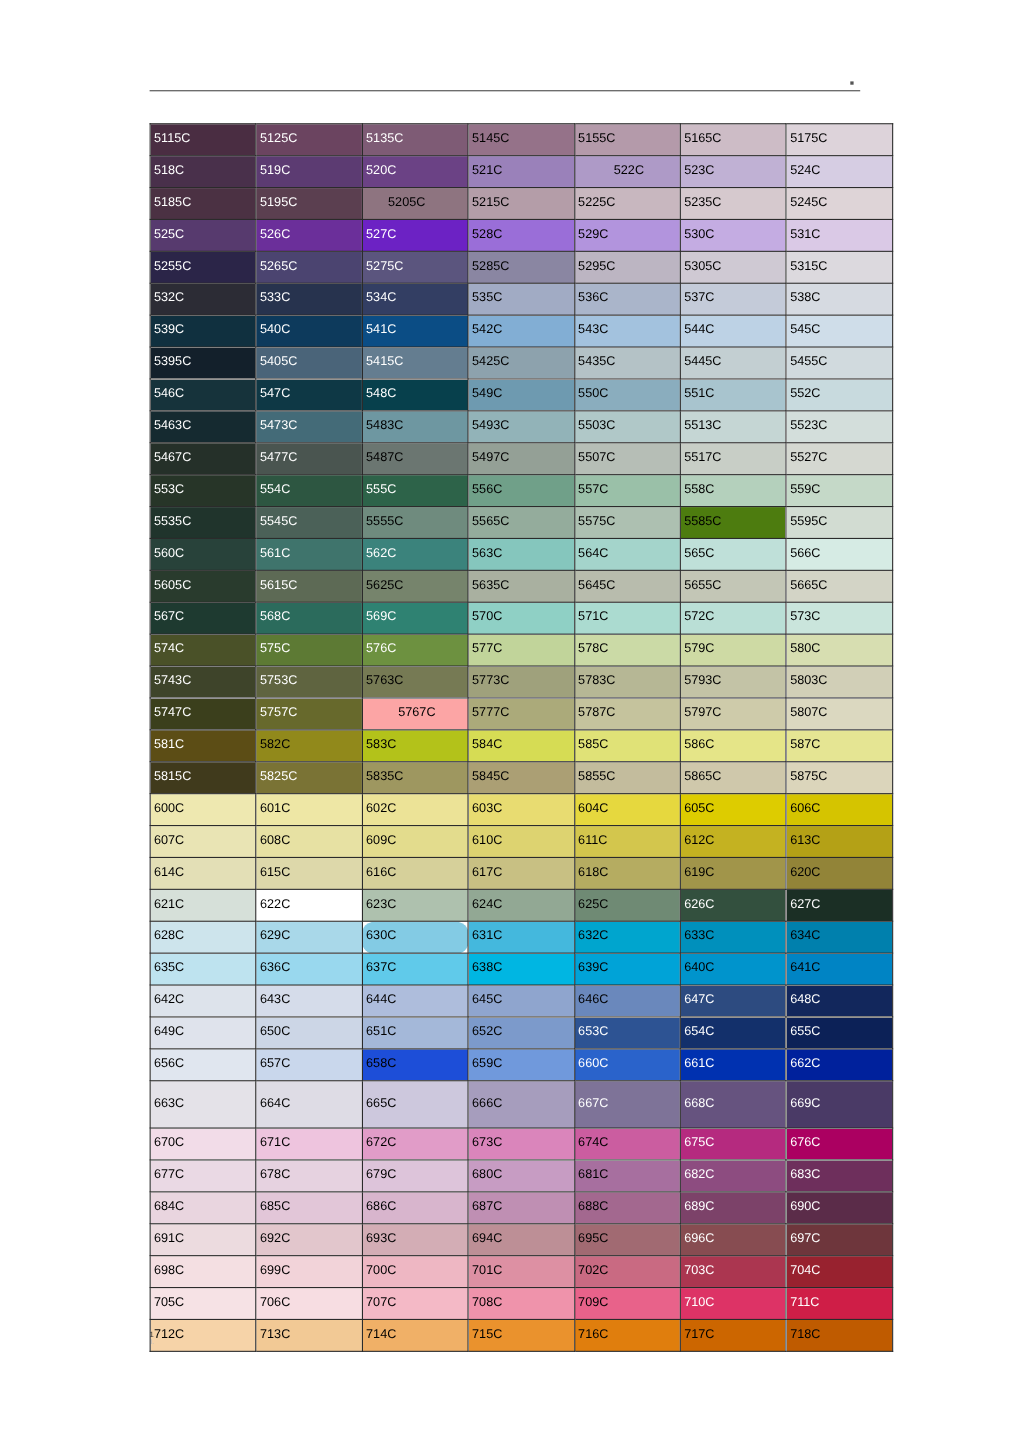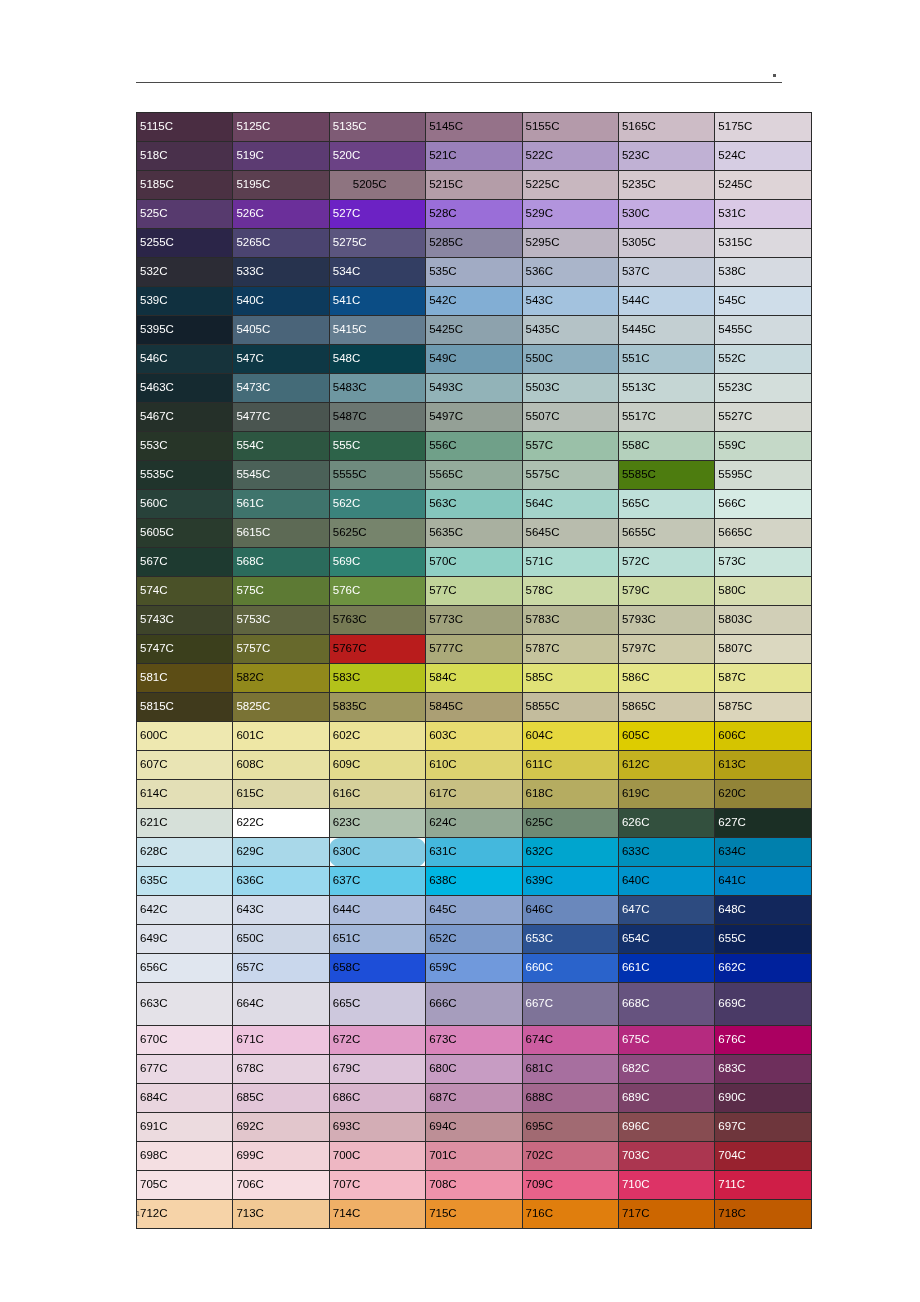--- a/index.html
+++ b/index.html
@@ -126,21 +126,21 @@
           </td>
           <td style="background-color: rgb(92, 59, 114); color: rgb(255, 255, 255);">
             <span class="lbl">519C</span>
           </td>
           <td style="background-color: rgb(107, 66, 133); color: rgb(255, 255, 255);">
             <span class="lbl">520C</span>
           </td>
           <td style="background-color: rgb(154, 129, 186); color: rgb(0, 0, 0);">
             <span class="lbl">521C</span>
           </td>
-          <td style="background-color: rgb(174, 154, 199); color: rgb(0, 0, 0);">
+          <td style="background-color: rgb(174, 154, 199); color: rgb(0, 0, 0); text-align: center;">
             <span class="lbl">522C</span>
           </td>
           <td style="background-color: rgb(192, 177, 212); color: rgb(0, 0, 0);">
             <span class="lbl">523C</span>
           </td>
           <td style="background-color: rgb(214, 205, 227); color: rgb(0, 0, 0);">
             <span class="lbl">524C</span>
           </td>
         </tr>
         <tr>
@@ -511,21 +511,21 @@
             <span class="lbl">5803C</span>
           </td>
         </tr>
         <tr>
           <td style="background-color: rgb(59, 63, 28); color: rgb(255, 255, 255);">
             <span class="lbl">5747C</span>
           </td>
           <td style="background-color: rgb(103, 105, 44); color: rgb(255, 255, 255);">
             <span class="lbl">5757C</span>
           </td>
-          <td style="background-color: #b91c1c; color: rgb(0, 0, 0);">
+          <td style="background-color: #fca5a5; color: rgb(0, 0, 0); text-align: center;">
             <span class="lbl">5767C</span>
           </td>
           <td style="background-color: rgb(171, 170, 122); color: rgb(0, 0, 0);">
             <span class="lbl">5777C</span>
           </td>
           <td style="background-color: rgb(197, 195, 157); color: rgb(0, 0, 0);">
             <span class="lbl">5787C</span>
           </td>
           <td style="background-color: rgb(206, 203, 170); color: rgb(0, 0, 0);">
             <span class="lbl">5797C</span>

